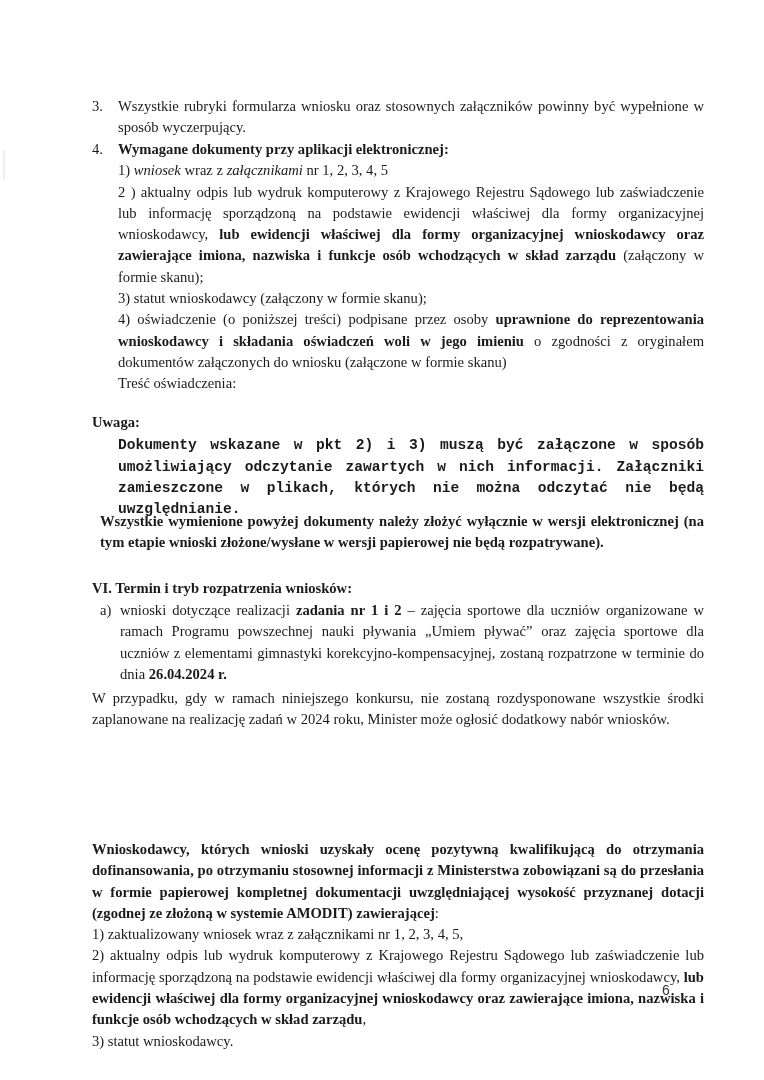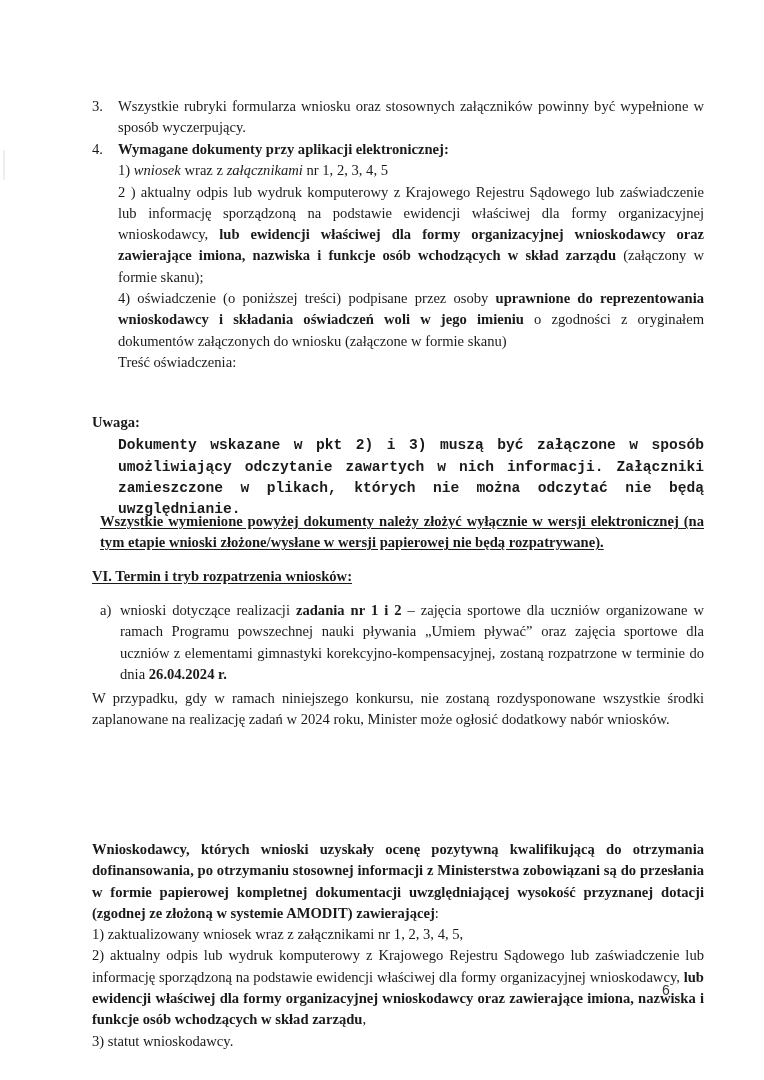--- a/index.html
+++ b/index.html
@@ -9,21 +9,21 @@
       color: #1a1a1a; font-size: 14.6px; line-height: 21.3px;
     }
     .page { position: absolute; left: 0; top: 0; width: 764px; height: 1080px; }
     p { margin: 0; }
     .just { text-align: justify; text-align-last: left; }
     .num-item { position: absolute; left: 92px; width: 612px; }
     .num { position: absolute; left: 0; top: 0; }
     .num-body { position: absolute; left: 26px; width: 586px; }
     b { font-weight: bold; }
     i { }
-    .u { text-decoration: underline; text-underline-offset: 2px; }
+    .u { text-underline-offset: 2px; }
     .block { position: absolute; }
     .pagenum { position: absolute; left: 662px; top: 980px; font-family: "Liberation Sans", sans-serif; font-size: 14px; color: #333; }
     .scanmark { position: absolute; left: 3px; top: 150px; width: 2px; height: 30px; background: #eeeeee; }
   </style>
 </head>
 <body>
 
 <div class="page">
 
   <div class="scanmark"></div>
@@ -32,35 +32,36 @@
     <span class="num">3.</span>
     <p class="num-body just">Wszystkie rubryki formularza wniosku oraz stosownych załączników powinny być wypełnione w sposób wyczerpujący.</p>
   </div>
 
   <div class="num-item" style="top:139px;">
     <span class="num">4.</span>
     <div class="num-body">
       <p><b>Wymagane dokumenty przy aplikacji elektronicznej:</b></p>
       <p><span>1) </span><i>wniosek</i><span> wraz z </span><i>załącznikami</i><span> nr 1, 2, 3, 4, 5</span></p>
       <p class="just"><span>2 ) aktualny odpis lub wydruk komputerowy z Krajowego Rejestru Sądowego lub zaświadczenie lub informację sporządzoną na podstawie ewidencji właściwej dla formy organizacyjnej wnioskodawcy, </span><b>lub ewidencji właściwej dla formy organizacyjnej wnioskodawcy oraz zawierające imiona, nazwiska i funkcje osób wchodzących w skład zarządu</b><span> (załączony w formie skanu);</span></p>
+      <p>3)  statut wnioskodawcy (załączony w formie skanu);</p>
       <p class="just"><span>4) oświadczenie (o poniższej treści) podpisane przez osoby </span><b>uprawnione do reprezentowania wnioskodawcy i składania oświadczeń woli w jego imieniu</b><span> o zgodności z oryginałem dokumentów załączonych do wniosku (załączone w formie skanu)</span></p>
       <p>Treść oświadczenia:</p>
     </div>
   </div>
 
   <div class="block" style="left:92px; top:412px; width:612px;">
     <p><b>Uwaga:</b></p>
     <p class="just" style="margin-left:26px; margin-top:2px;font-family:Liberation Mono, monospace;"><b>Dokumenty wskazane w pkt 2) i 3) muszą być załączone w sposób umożliwiający odczytanie zawartych w nich informacji. Załączniki zamieszczone w plikach, których nie można odczytać nie będą uwzględnianie.</b></p>
   </div>
 
   <div class="block" style="left:100px; top:511px; width:604px;">
     <p class="just u"><b>Wszystkie wymienione powyżej dokumenty należy złożyć wyłącznie w wersji elektronicznej (na tym etapie wnioski złożone/wysłane w wersji papierowej nie będą rozpatrywane).</b></p>
   </div>
 
-  <div class="block" style="left:92px; top:566px; width:612px;">
+  <div class="block" style="left:92px; top:578px; width:612px;">
     <p class="u"><b>VI. Termin i  tryb rozpatrzenia wniosków:</b></p>
   </div>
 
   <div class="block" style="left:100px; top:600px; width:604px;">
     <span style="position:absolute; left:0; top:0;">a)</span>
     <p class="just" style="position:absolute; left:20px; width:584px; text-indent:0;"><span>wnioski dotyczące realizacji </span><b>zadania nr 1 i 2</b><span> – zajęcia sportowe dla uczniów organizowane w ramach  Programu powszechnej nauki pływania „Umiem pływać” oraz zajęcia sportowe dla uczniów z elementami gimnastyki korekcyjno-kompensacyjnej, zostaną rozpatrzone w terminie do dnia </span><b>26.04.2024 r.</b></p>
   </div>
 
   <div class="block" style="left:92px; top:688px; width:612px;">
     <p class="just">W przypadku, gdy w ramach niniejszego konkursu, nie zostaną rozdysponowane wszystkie środki zaplanowane na realizację zadań w 2024 roku, Minister może ogłosić dodatkowy nabór wniosków.</p>

